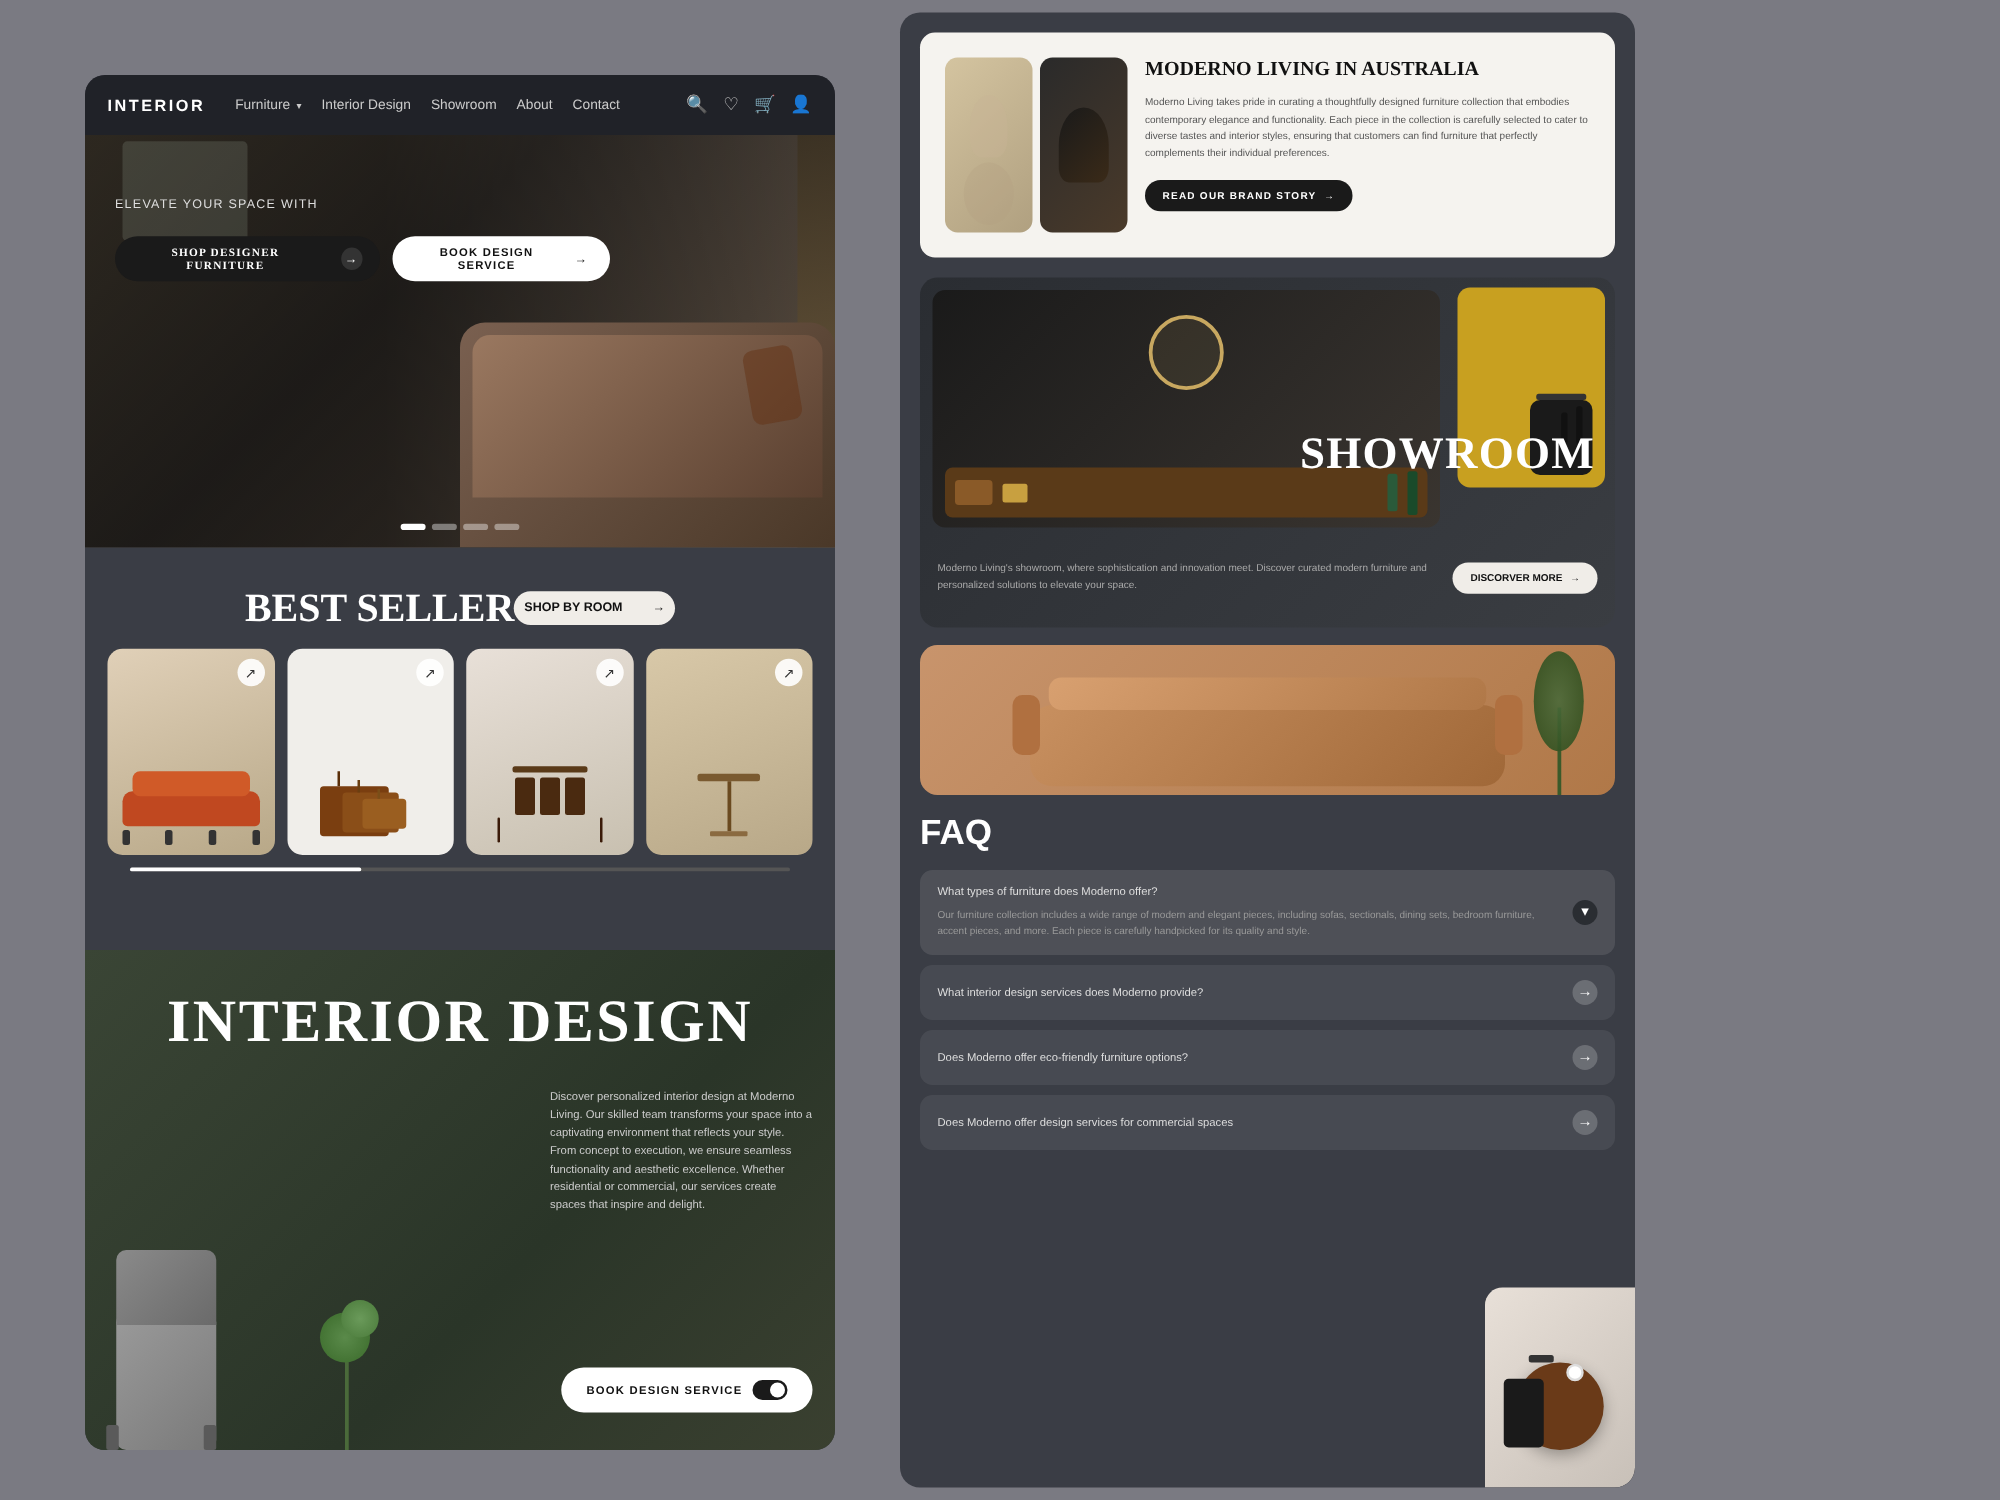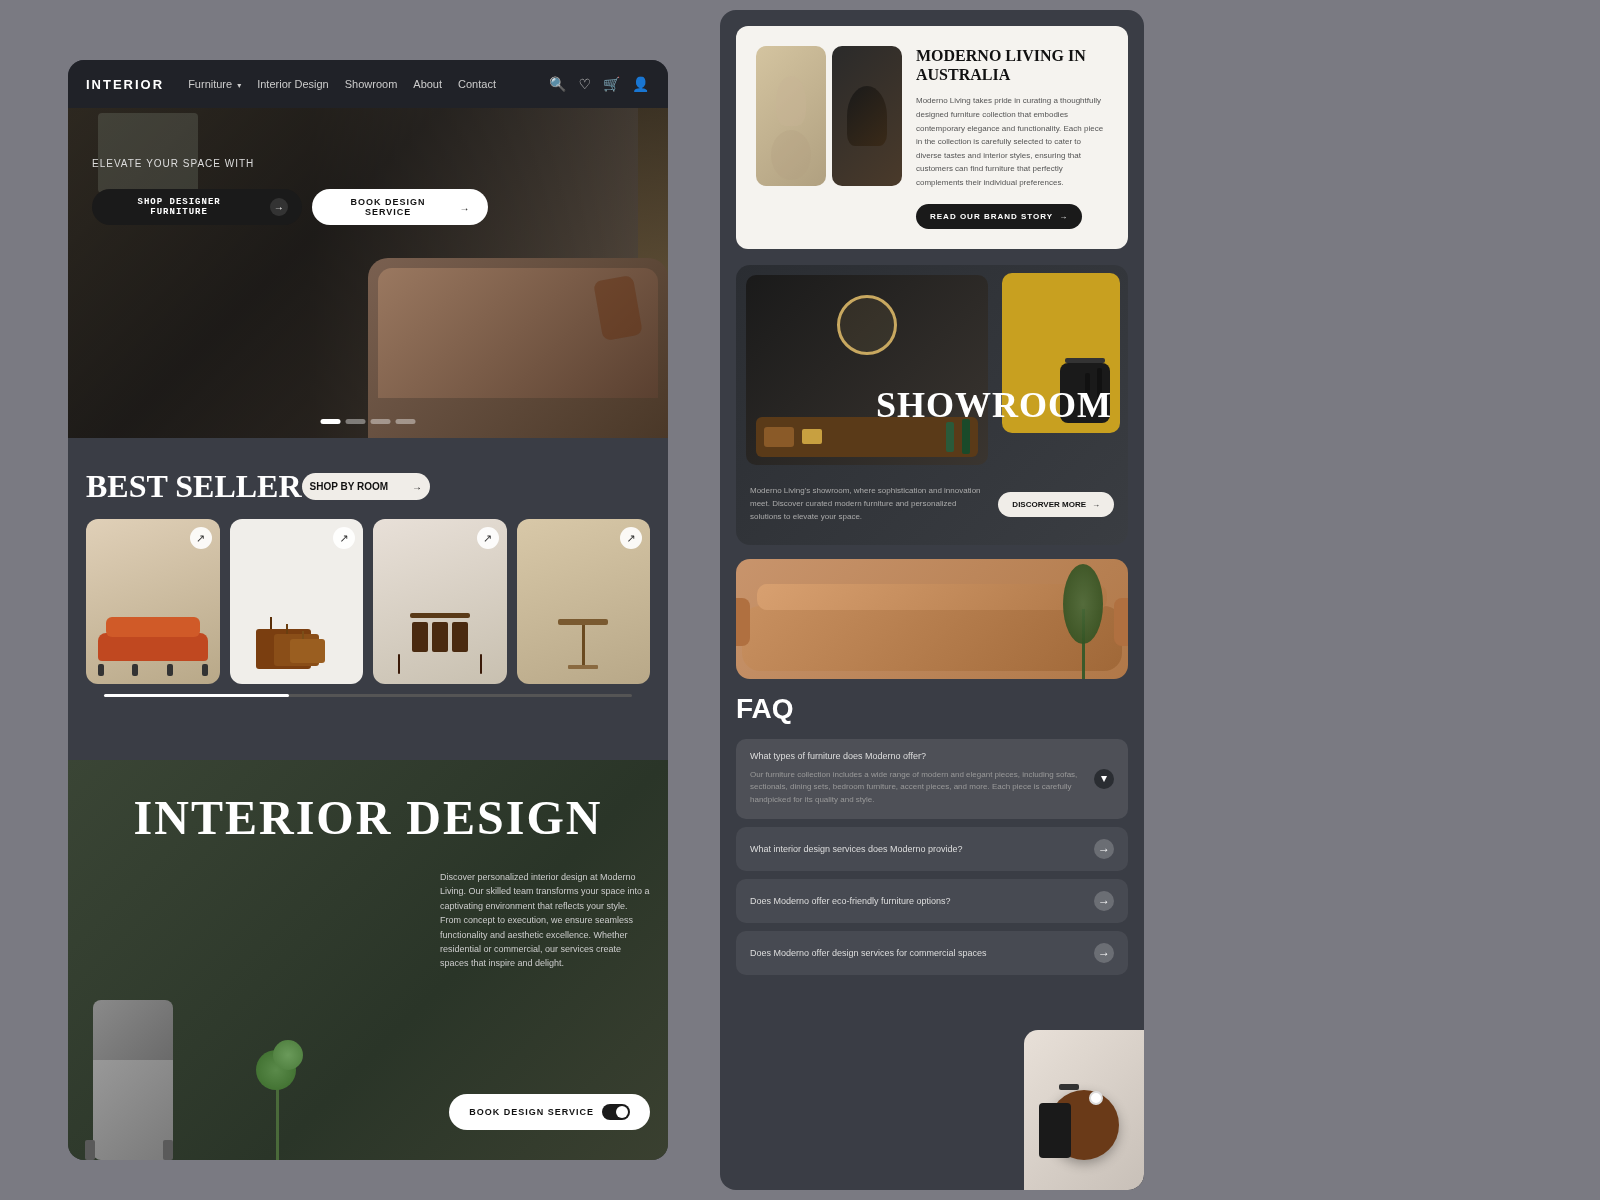--- a/index.html
+++ b/index.html
@@ -103,21 +103,21 @@
       gap: 10px;
       margin-top: 20px;
     }
     .btn-dark {
       background: #1a1a1a;
       color: #fff;
       border: none;
       border-radius: 20px;
       padding: 8px 14px;
       font-size: 9px;
-      font-family: Liberation Mono, monospace;
+      font-family: Liberation Serif, serif;
       font-weight: 700;
       letter-spacing: 1px;
       display: flex;
       align-items: center;
       gap: 18px;
       cursor: pointer;
     }
     .btn-white {
       background: #fff;
       color: #111;
@@ -161,21 +161,21 @@
 
     
     .best-seller-section {
       position: absolute;
       top: 390px;
       left: 0; right: 0;
       padding: 18px 18px 0;
     }
     .section-header {
       display: flex;
-      justify-content: flex-start;
+      justify-content: center;
       align-items: center;
       margin-bottom: 14px;
     }
     .section-title-large {
       font-size: 32px;
       font-weight: 900;
       color: #fff;
       text-transform: uppercase;
     }
     .shop-by-room-btn {
@@ -303,21 +303,21 @@
       width: 12px; height: 12px;
       background: #fff;
       border-radius: 50%;
     }
 
     
     .right-panel {
       position: absolute;
       left: 720px;
       top: 10px;
-      width: 424px;
+      width: 588px;
       height: 1180px;
       background: #3a3d45;
       border-radius: 16px;
       overflow: hidden;
     }
 
     
     .about-section {
       padding: 20px;
       background: #f5f3ef;

